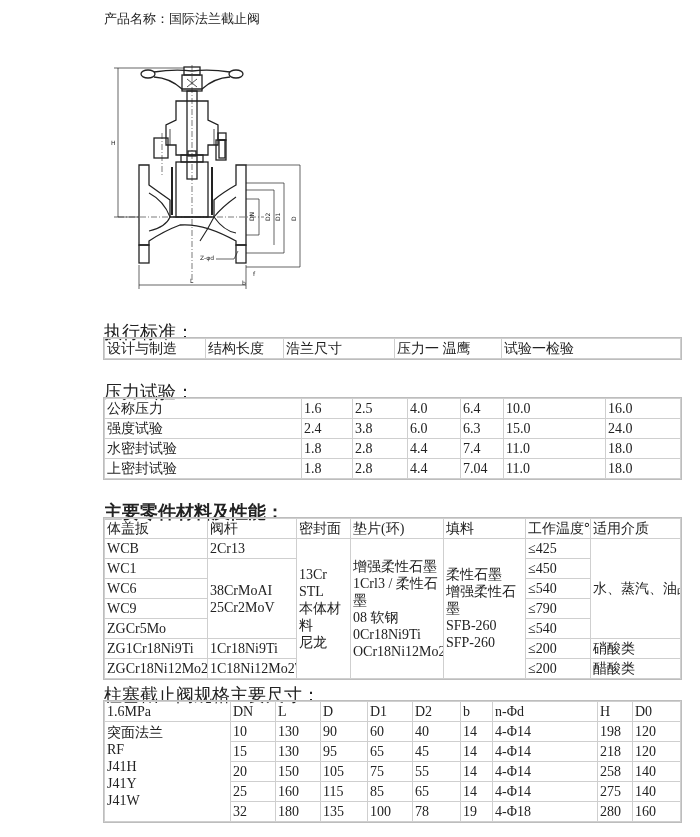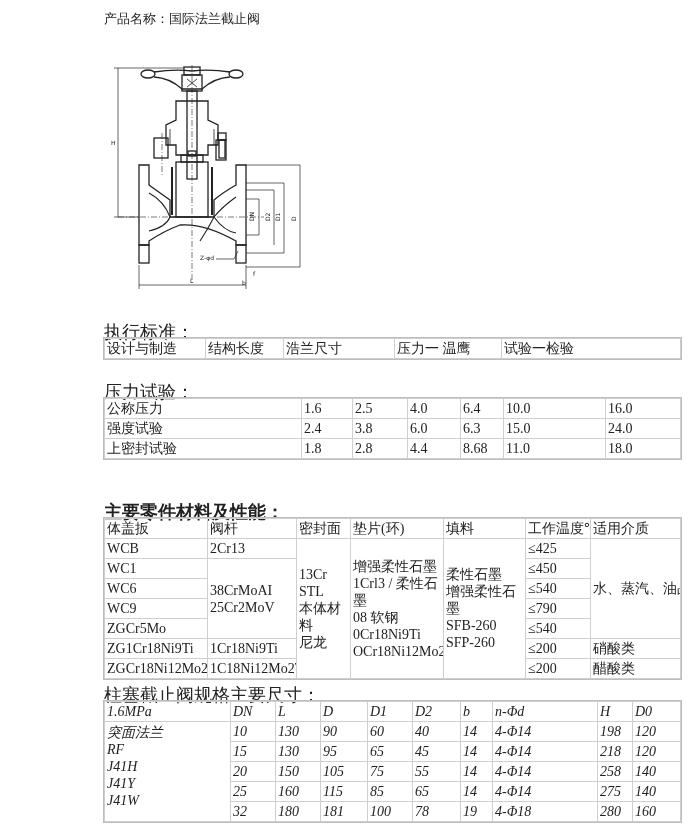--- a/index.html
+++ b/index.html
@@ -130,25 +130,34 @@
   <tr>
     <td>强度试验</td>
     <td>2.4</td>
     <td>3.8</td>
     <td>6.0</td>
     <td>6.3</td>
     <td>15.0</td>
     <td>24.0</td>
   </tr>
   <tr>
+    <td>水密封试验</td>
+    <td>1.8</td>
+    <td>2.8</td>
+    <td>4.4</td>
+    <td>7.4</td>
+    <td>11.0</td>
+    <td>18.0</td>
+  </tr>
+  <tr>
     <td>上密封试验</td>
     <td>1.8</td>
     <td>2.8</td>
     <td>4.4</td>
-    <td>8.68</td>
+    <td>7.04</td>
     <td>11.0</td>
     <td>18.0</td>
   </tr>
 </tbody>
   </table>
 
 <div class="section-label" style="top:500px;font-weight:bold;">主要零件材料及性能：</div>
 <table class="outer" style="left:104px; top:518px; width:576px;">
   <colgroup>
       <col style="width:103px">
@@ -215,21 +224,21 @@
   <tr>
     <td>ZGCr18Ni12Mo2Ti</td>
     <td>1C18Ni12Mo2Ti</td>
     <td>≤200</td>
     <td>醋酸类</td>
   </tr>
 </tbody>
   </table>
 
 <div class="section-label" style="top:683px;">柱塞截止阀规格主要尺寸：</div>
-<table class="outer" style="left:104px; top:701px; width:576px;font-style:italic;">
+<table class="outer" style="left:104px; top:701px; width:576px;">
   <colgroup>
       <col style="width:126px">
       <col style="width:45px">
       <col style="width:45px">
       <col style="width:47px">
       <col style="width:45px">
       <col style="width:48px">
       <col style="width:32px">
       <col style="width:105px">
       <col style="width:35px">
@@ -293,21 +302,21 @@
     <td>85</td>
     <td>65</td>
     <td>14</td>
     <td>4-Φ14</td>
     <td>275</td>
     <td>140</td>
   </tr>
   <tr>
     <td>32</td>
     <td>180</td>
-    <td>181</td>
+    <td>135</td>
     <td>100</td>
     <td>78</td>
     <td>19</td>
     <td>4-Φ18</td>
     <td>280</td>
     <td>160</td>
   </tr>
 </tbody>
   </table>
 

